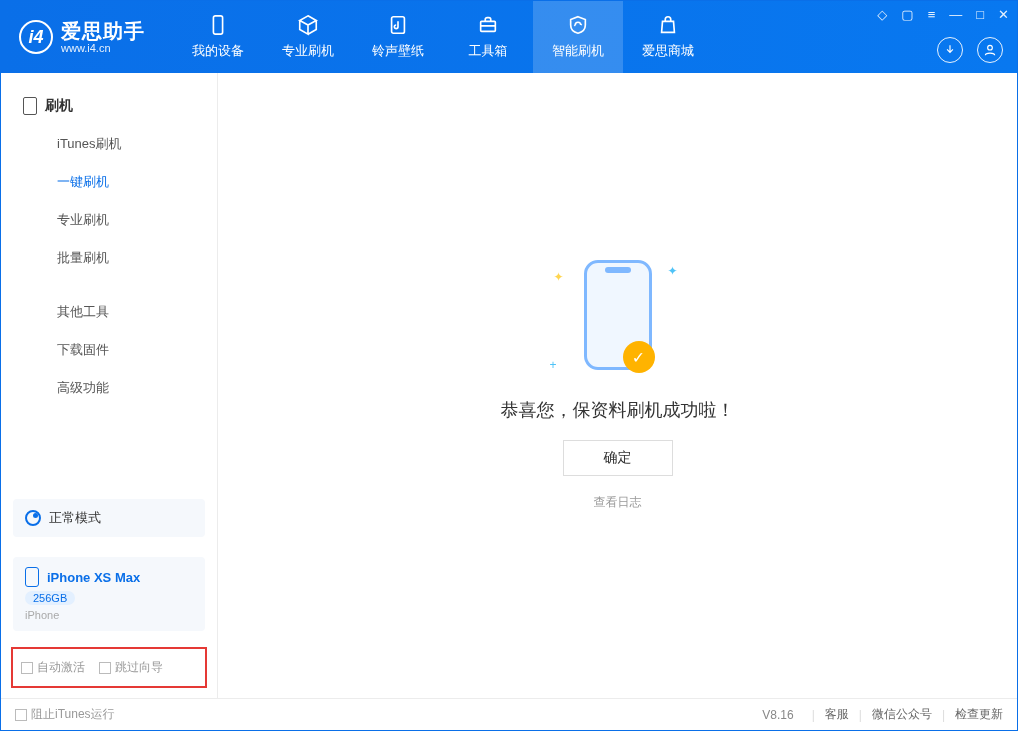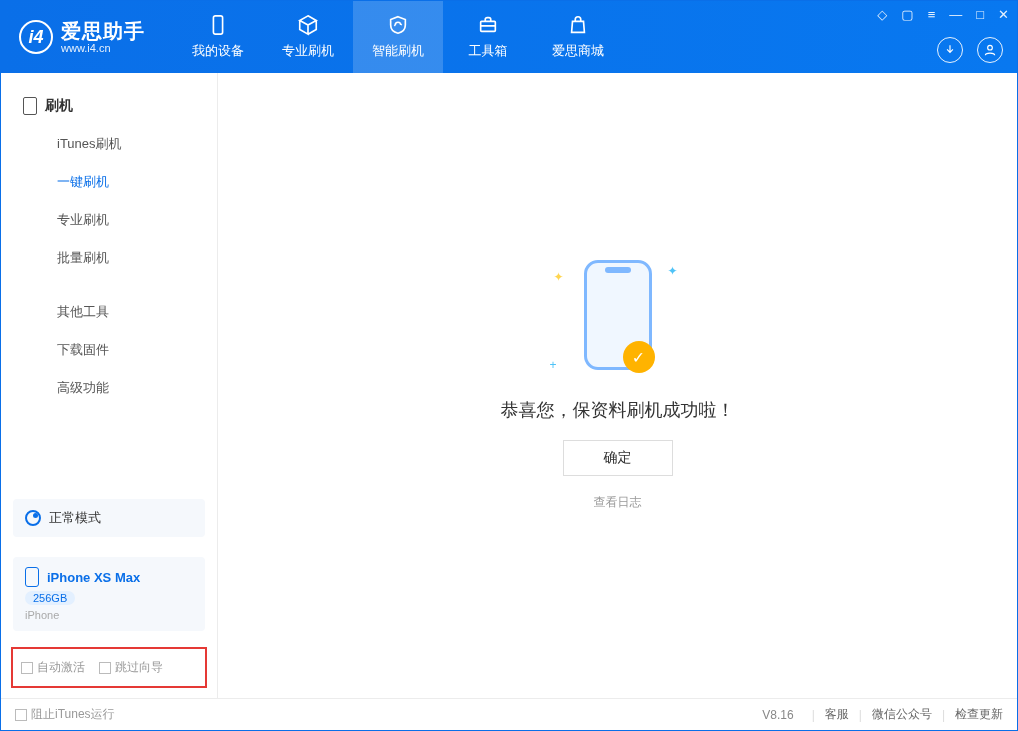--- a/index.html
+++ b/index.html
@@ -74,33 +74,40 @@
             <rect x="7" y="2" width="10" height="20" rx="2"></rect>
           </svg>
         <span>我的设备</span>
       </div>
       <div class="nav-item">
         <svg class="nav-icon" viewBox="0 0 24 24" fill="none" stroke="#fff" stroke-width="1.8">
             <path d="M12 2 L21 7 L12 12 L3 7 Z M3 7 V17 L12 22 V12 M21 7 V17 L12 22"></path>
           </svg>
         <span>专业刷机</span>
       </div>
+      <div class="nav-item">
+        <svg class="nav-icon" viewBox="0 0 24 24" fill="none" stroke="#fff" stroke-width="1.8">
+            <rect x="5" y="3" width="14" height="18" rx="2"></rect>
+            <path d="M12 8 V14 M12 14 a2 2 0 1 1 -2 -2"></path>
+          </svg>
+        <span>铃声壁纸</span>
+      </div>
+      <div class="nav-item">
+        <svg class="nav-icon" viewBox="0 0 24 24" fill="none" stroke="#fff" stroke-width="1.8">
+            <rect x="4" y="8" width="16" height="11" rx="1"></rect>
+            <path d="M9 8 V6 a2 2 0 0 1 2 -2 h2 a2 2 0 0 1 2 2 V8 M4 13 H20"></path>
+          </svg>
+        <span>工具箱</span>
+      </div>
       <div class="nav-item active">
         <svg class="nav-icon" viewBox="0 0 24 24" fill="none" stroke="#fff" stroke-width="1.8">
             <path d="M12 3 L20 6 V12 C20 17 16 20 12 21 C8 20 4 17 4 12 V6 Z"></path>
             <path d="M9 12 a3 3 0 0 1 6 0 M15 12 l1 -1 M9 12 l-1 1"></path>
           </svg>
         <span>智能刷机</span>
-      </div>
-      <div class="nav-item">
-        <svg class="nav-icon" viewBox="0 0 24 24" fill="none" stroke="#fff" stroke-width="1.8">
-            <rect x="4" y="8" width="16" height="11" rx="1"></rect>
-            <path d="M9 8 V6 a2 2 0 0 1 2 -2 h2 a2 2 0 0 1 2 2 V8 M4 13 H20"></path>
-          </svg>
-        <span>工具箱</span>
       </div>
       <div class="nav-item">
         <svg class="nav-icon" viewBox="0 0 24 24" fill="none" stroke="#fff" stroke-width="1.8">
             <path d="M6 8 H18 L19 20 H5 Z M9 8 V6 a3 3 0 0 1 6 0 V8"></path>
           </svg>
         <span>爱思商城</span>
       </div>
     </div>
     <div class="win-controls">
       <span>◇</span>

